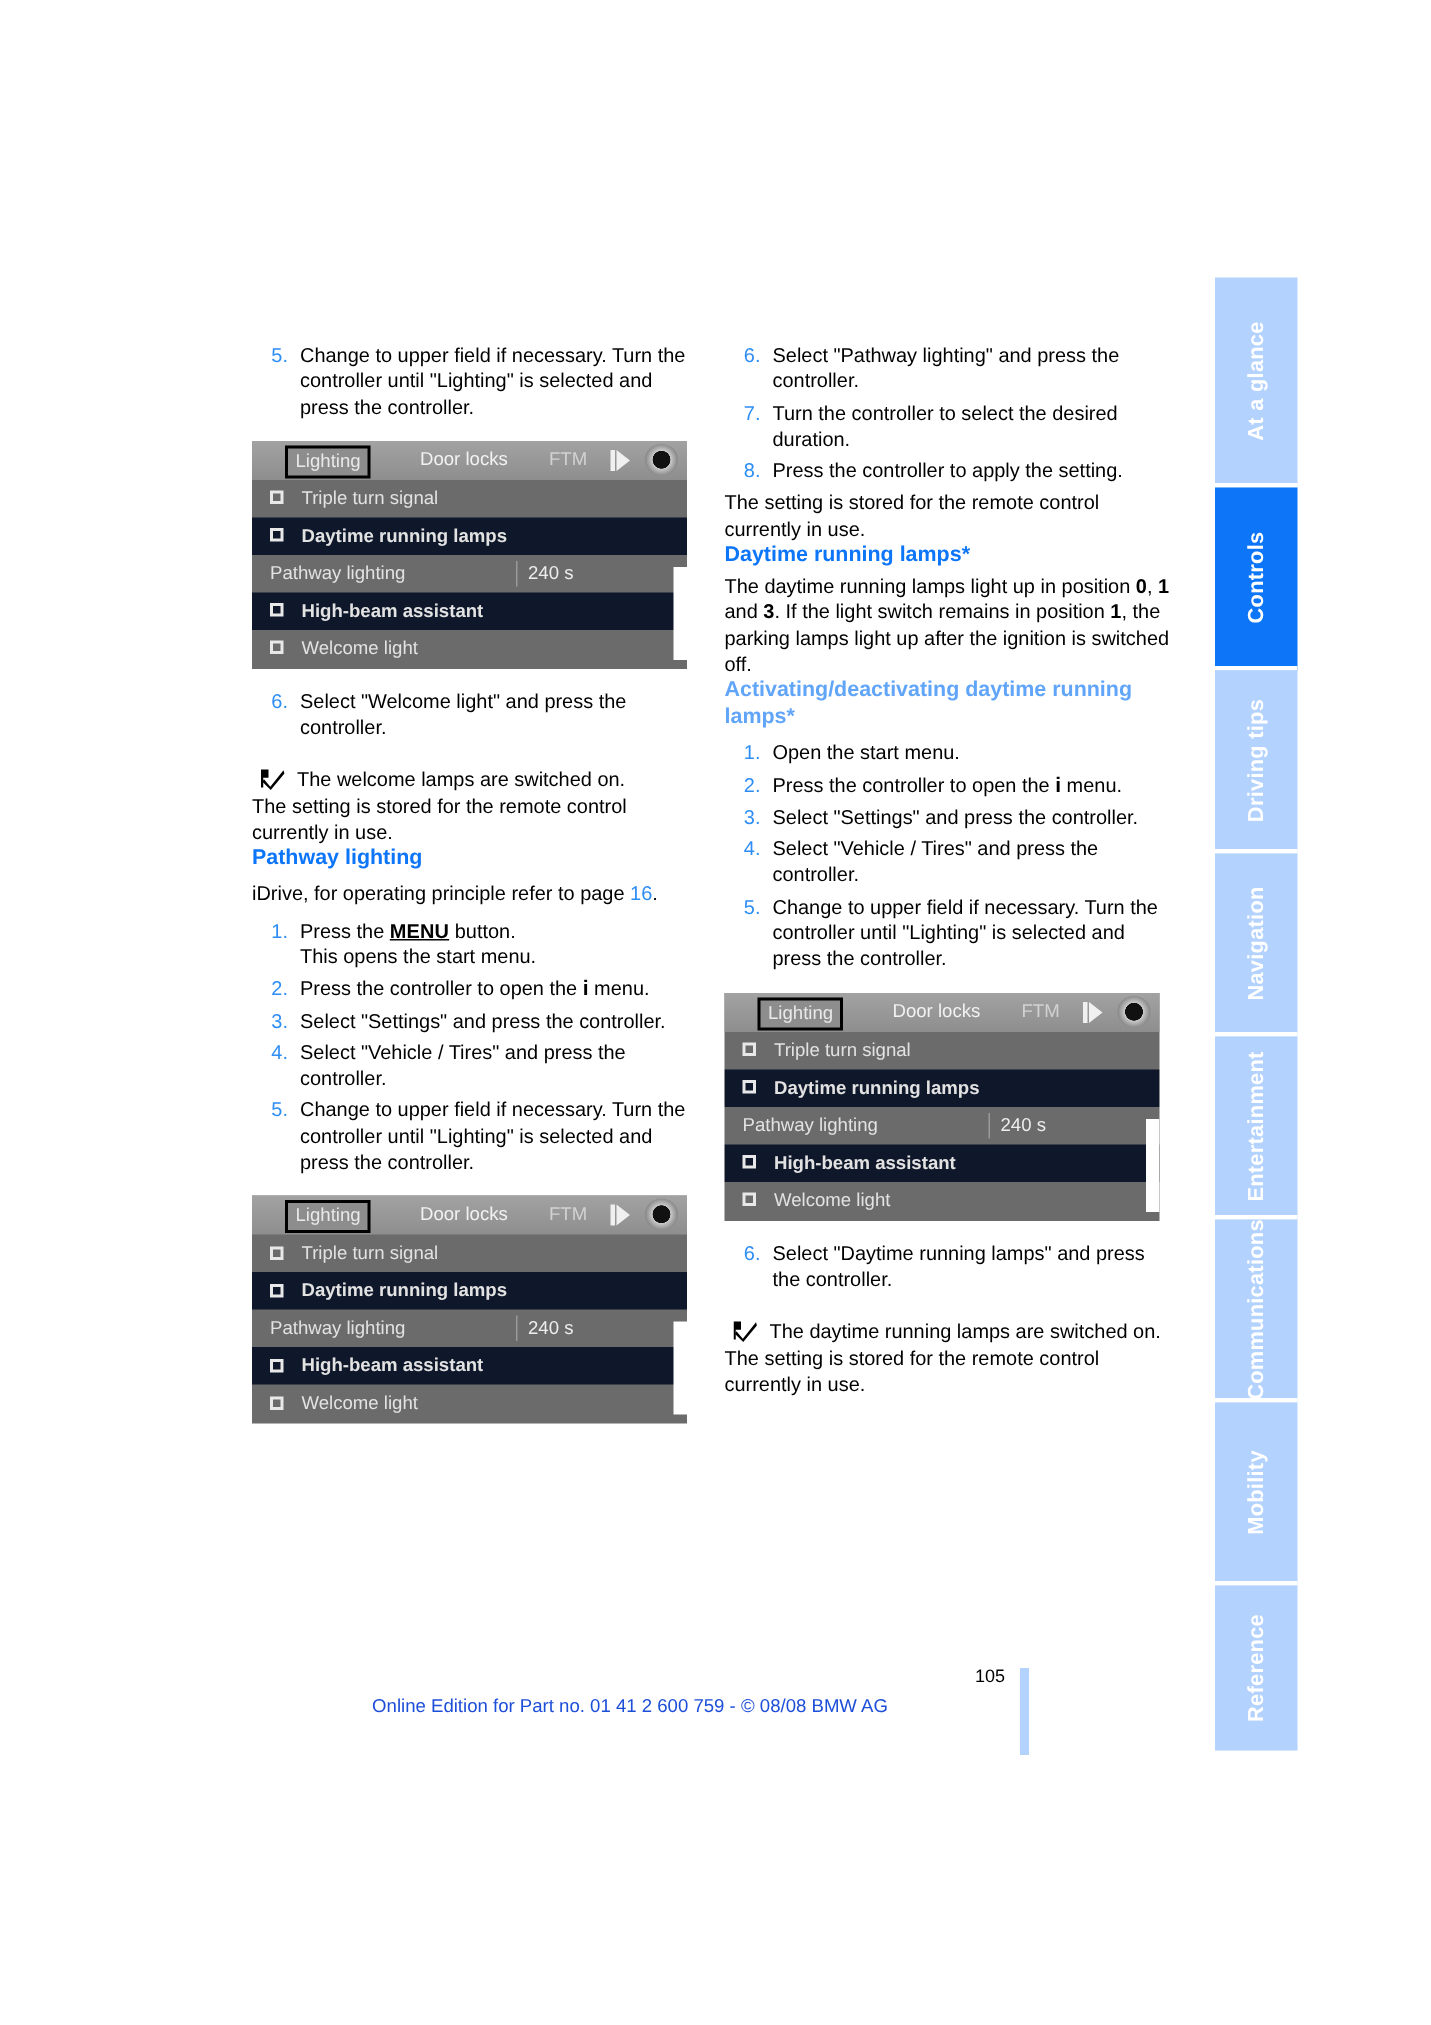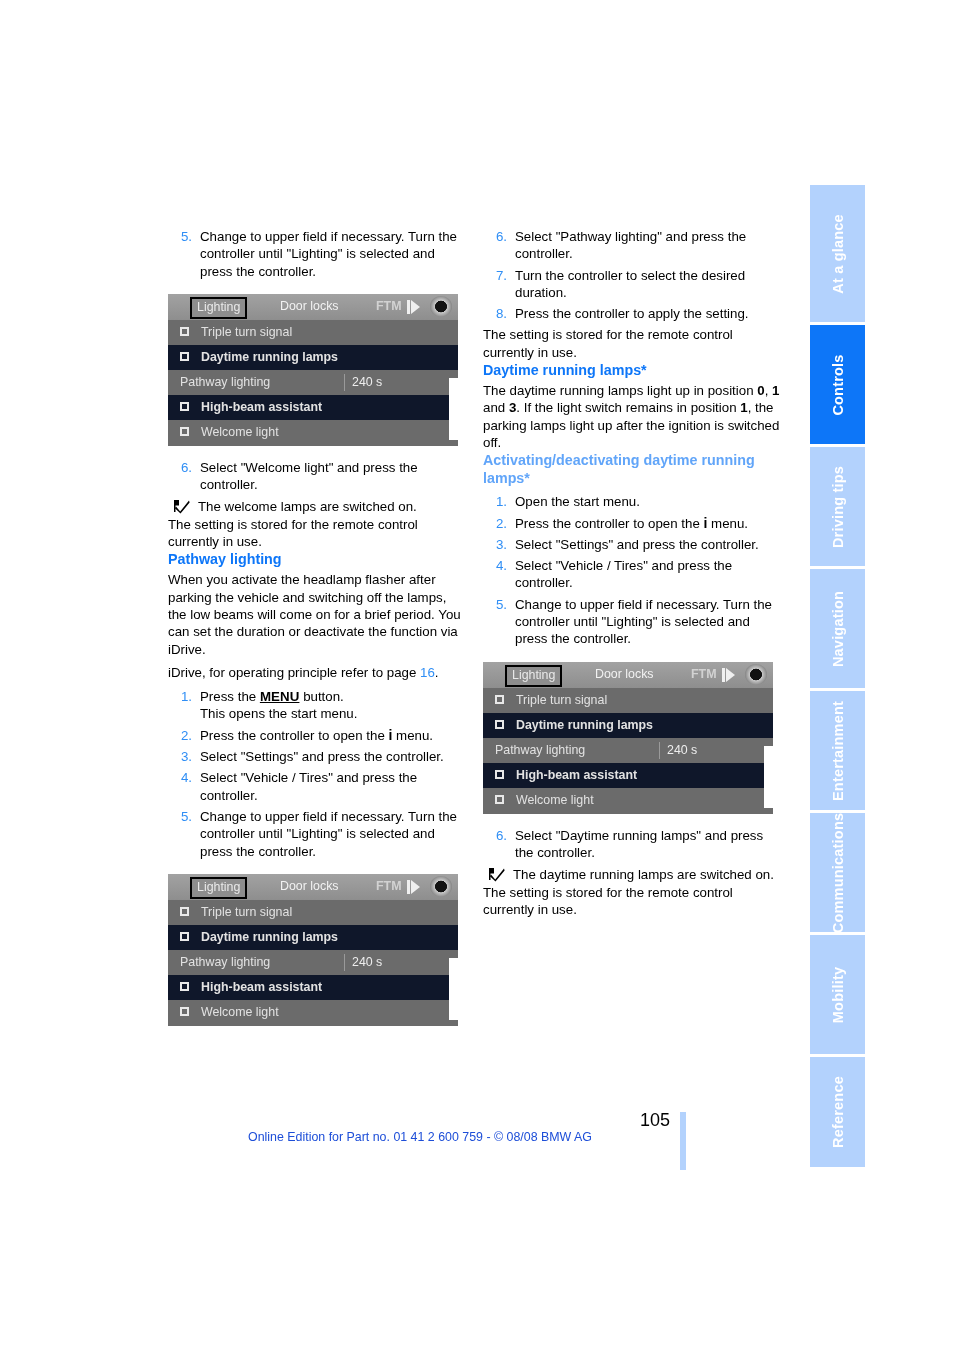--- a/index.html
+++ b/index.html
@@ -102,21 +102,21 @@
 
   .b { font-weight: bold; }
   .menu-btn { font-weight: bold; letter-spacing: 0.1px; text-decoration: underline; }
   .ibold { font-weight: bold; font-size: 14px; }
   .pagelink { color: #2f8ef5; }
 
   
   .result {
     position: relative;
     padding-left: 30px;
-    margin-top: 5px;
+    margin-top: 18px;
   }
   .result .check {
     position: absolute;
     left: 6px;
     top: 1px;
     width: 16px;
     height: 15px;
     display: block;
   }
 
@@ -148,24 +148,23 @@
   }
   .idrive .bar .t2 {
     position: absolute;
     left: 112px; top: 5px;
     color: #f2f2f2;
     line-height: 15px;
     text-align: right;
   }
   .idrive .bar .t3 {
     position: absolute;
-    left: 208px; top: 5px;
+    left: 198px; top: 5px;
     color: #d2d2d2;
     line-height: 15px;
-    font-weight: bold;
   }
   .idrive .bar .arrow {
     position: absolute;
     right: 38px; top: 6px;
     width: 0; height: 0;
     border-left: 9px solid #f0f0f0;
     border-top: 7px solid transparent;
     border-bottom: 7px solid transparent;
   }
   .idrive .bar .arrow::before {
@@ -236,21 +235,21 @@
     left: 0; top: 0;
     width: 954px; height: 1350px;
     pointer-events: none;
   }
   .pageno {
     position: absolute;
     left: 600px;
     top: 1110px;
     width: 70px;
     text-align: right;
-    font-size: 18px;
+    font-size: 12px;
     color: #000;
   }
   .footer-rule {
     position: absolute;
     left: 680px;
     top: 1112px;
     width: 6px;
     height: 58px;
     background: #b3d2fd;
   }
@@ -322,21 +321,20 @@
             <path d="M2 7.5 L6.2 12.5 L15 1.5 L15.6 3.6 L6.5 14.6 L0.9 9.2 Z" fill="#000"></path>
           </svg>
       </span>
       <span>The welcome lamps are switched on.</span>
     </div>
 
     <p class="body sp-small">The setting is stored for the remote control currently in use.</p>
 
     <h2 class="heading sp-before-head">Pathway lighting</h2>
 
-    <p class="body" style="margin-top:3px">When you activate the headlamp flasher after parking the vehicle and switching off the lamps, the low beams will come on for a brief period. You can set the duration or deactivate the function via iDrive.</p>
 
     <p class="body" style="margin-top:6px"><span>iDrive, for operating principle refer to page </span><span class="pagelink">16</span><span>.</span></p>
 
     <ol class="steps" style="margin-top:7px">
       <li>
         <span class="num">1.</span>
         <span class="txt"><span>Press the </span><span class="menu-btn">MENU</span><span> button.</span><br><span>This opens the start menu.</span></span>
       </li>
       <li>
         <span class="num">2.</span>

